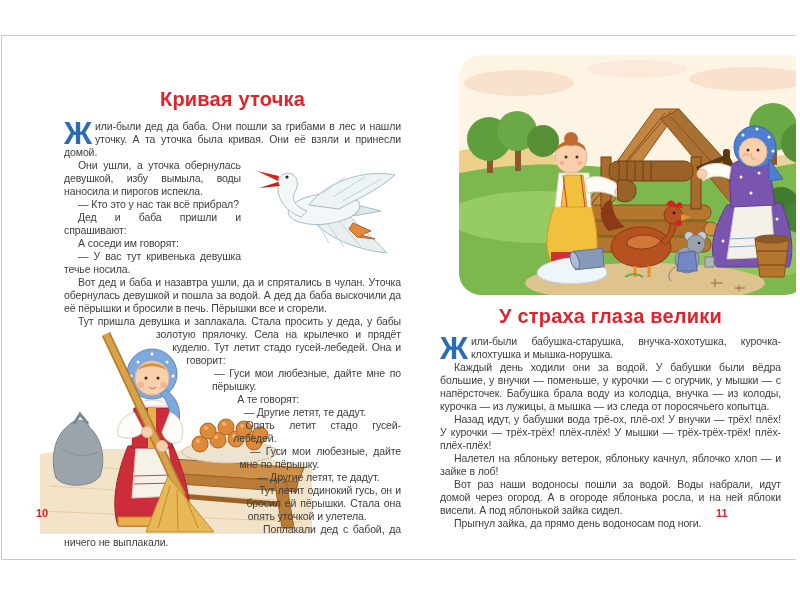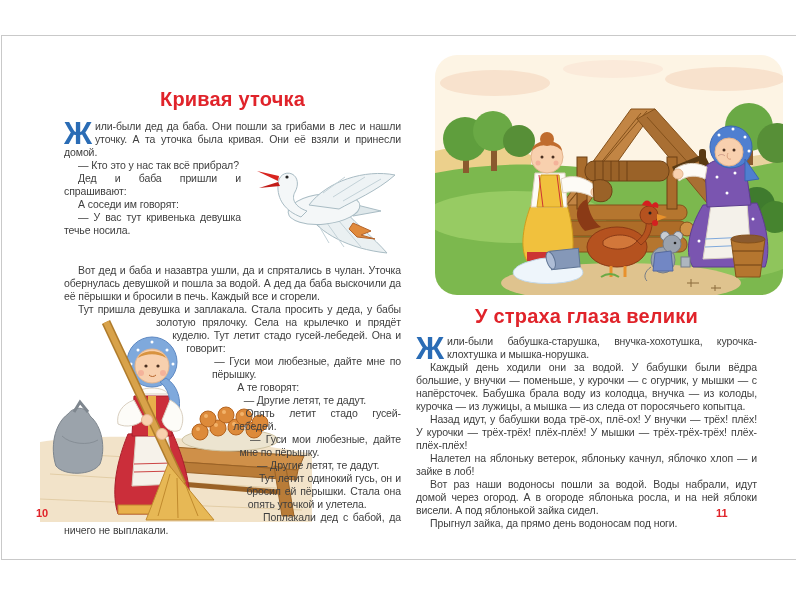--- a/index.html
+++ b/index.html
@@ -4,21 +4,21 @@
 <style>
   html,body{margin:0;padding:0;background:#fff;}
   .canvas{position:relative;width:796px;height:600px;background:#ffffff;overflow:hidden;
           font-family:"Liberation Sans","DejaVu Sans",sans-serif;}
   .frame{position:absolute;left:1px;top:35px;width:794px;height:523px;
          border:1px solid var(--border-color,#c9c9c9);}
   .frame-right-ext{position:absolute;left:796px;top:558px;width:1px;height:42px;
          background:var(--border-color,#c9c9c9);}
 
   .page-left{position:absolute;left:64px;top:88px;width:337px;}
-  .page-right{position:absolute;left:416px;top:50px;width:341px;}
+  .page-right{position:absolute;left:440px;top:50px;width:341px;}
 
   .story-title{margin:0 0 9px 0;text-align:center;font-size:20px;font-weight:bold;
                color:var(--title-color,#e0232a);letter-spacing:.2px;}
   .page-right .story-title{margin:10px 0 7px 0;}
 
   .body{font-size:10.5px;line-height:13px;color:var(--text-color,#3e3e3e);
         text-align:justify;letter-spacing:-.1px;}
   .body p{margin:0;}
   .ind{text-indent:14px;}
   .first{text-indent:0;}
@@ -66,25 +66,26 @@
           <ellipse cx="75" cy="48" rx="36" ry="15" fill="#f4f7f8" stroke="#a9bcc4" transform="rotate(-6 75 48)"></ellipse>
           <path d="M52,56 C36,50 28,38 29,24 C29,15 36,10 43,13 C49,16 50,24 46,31 C42,38 46,46 58,50 Z" fill="#f4f7f8" stroke="#a9bcc4"></path>
           <path d="M30,15 L8,10 L29,20 Z" fill="#d8241f"></path>
           <path d="M29,21 L10,27 L31,25 Z" fill="#c21d19"></path>
           <circle cx="38" cy="16" r="1.6" fill="#222222"></circle>
           <path d="M60,44 C78,20 116,8 146,14 C128,30 104,40 90,48 Z" fill="#eef3f5" stroke="#a9bcc4"></path>
           <path d="M74,32 L96,16 M84,36 L116,16 M94,40 L132,18" stroke="#c3d2d8" fill="none"></path>
         </svg>
       </div>
 
+      <p class="ind">Они ушли, а уточка обернулась девушкой, избу вымыла, воды наносила и пирогов испекла.</p>
       <p class="ind">— Кто это у нас так всё прибрал?</p>
       <p class="ind">Дед и баба пришли и спрашивают:</p>
       <p class="ind">А соседи им говорят:</p>
       <p class="ind">— У вас тут кривенька девушка течье носила.</p>
-      <p class="ind clr">Вот дед и баба и назавтра ушли, да и спрятались в чулан. Уточка обернулась девушкой и пошла за водой. А дед да баба выскочили да её пёрышки и бросили в печь. Каждый все и сгорели.</p>
+      <p class="ind clr">Вот дед и баба и назавтра ушли, да и спрятались в чулан. Уточка обернулась девушкой и пошла за водой. А дед да баба выскочили да её пёрышки и бросили в печь. Пёрышки все и сгорели.</p>
 
       <p class="ind">
         <span>Тут пришла девушка и заплакала. Стала просить у деда, у бабы</span>
         
         <span class="girl-float">
           <svg viewBox="0 0 272 206" xmlns="http://www.w3.org/2000/svg">
             <path d="M0,126 C60,116 180,120 272,138 L272,206 L0,206 Z" fill="#f2e3c9"></path>
             <path d="M10,158 L252,173 M0,183 L262,194 M30,138 L262,150" stroke="#e2cda6" fill="none"></path>
             <path d="M28,98 C14,108 10,132 16,150 C24,160 52,160 60,148 C66,132 62,110 50,100 C46,90 34,90 28,98 Z" fill="#9ba3ab" stroke="#7e868e"></path>
             <path d="M34,96 L40,86 L48,96" fill="none" stroke="#7e868e" stroke-width="3"></path>

